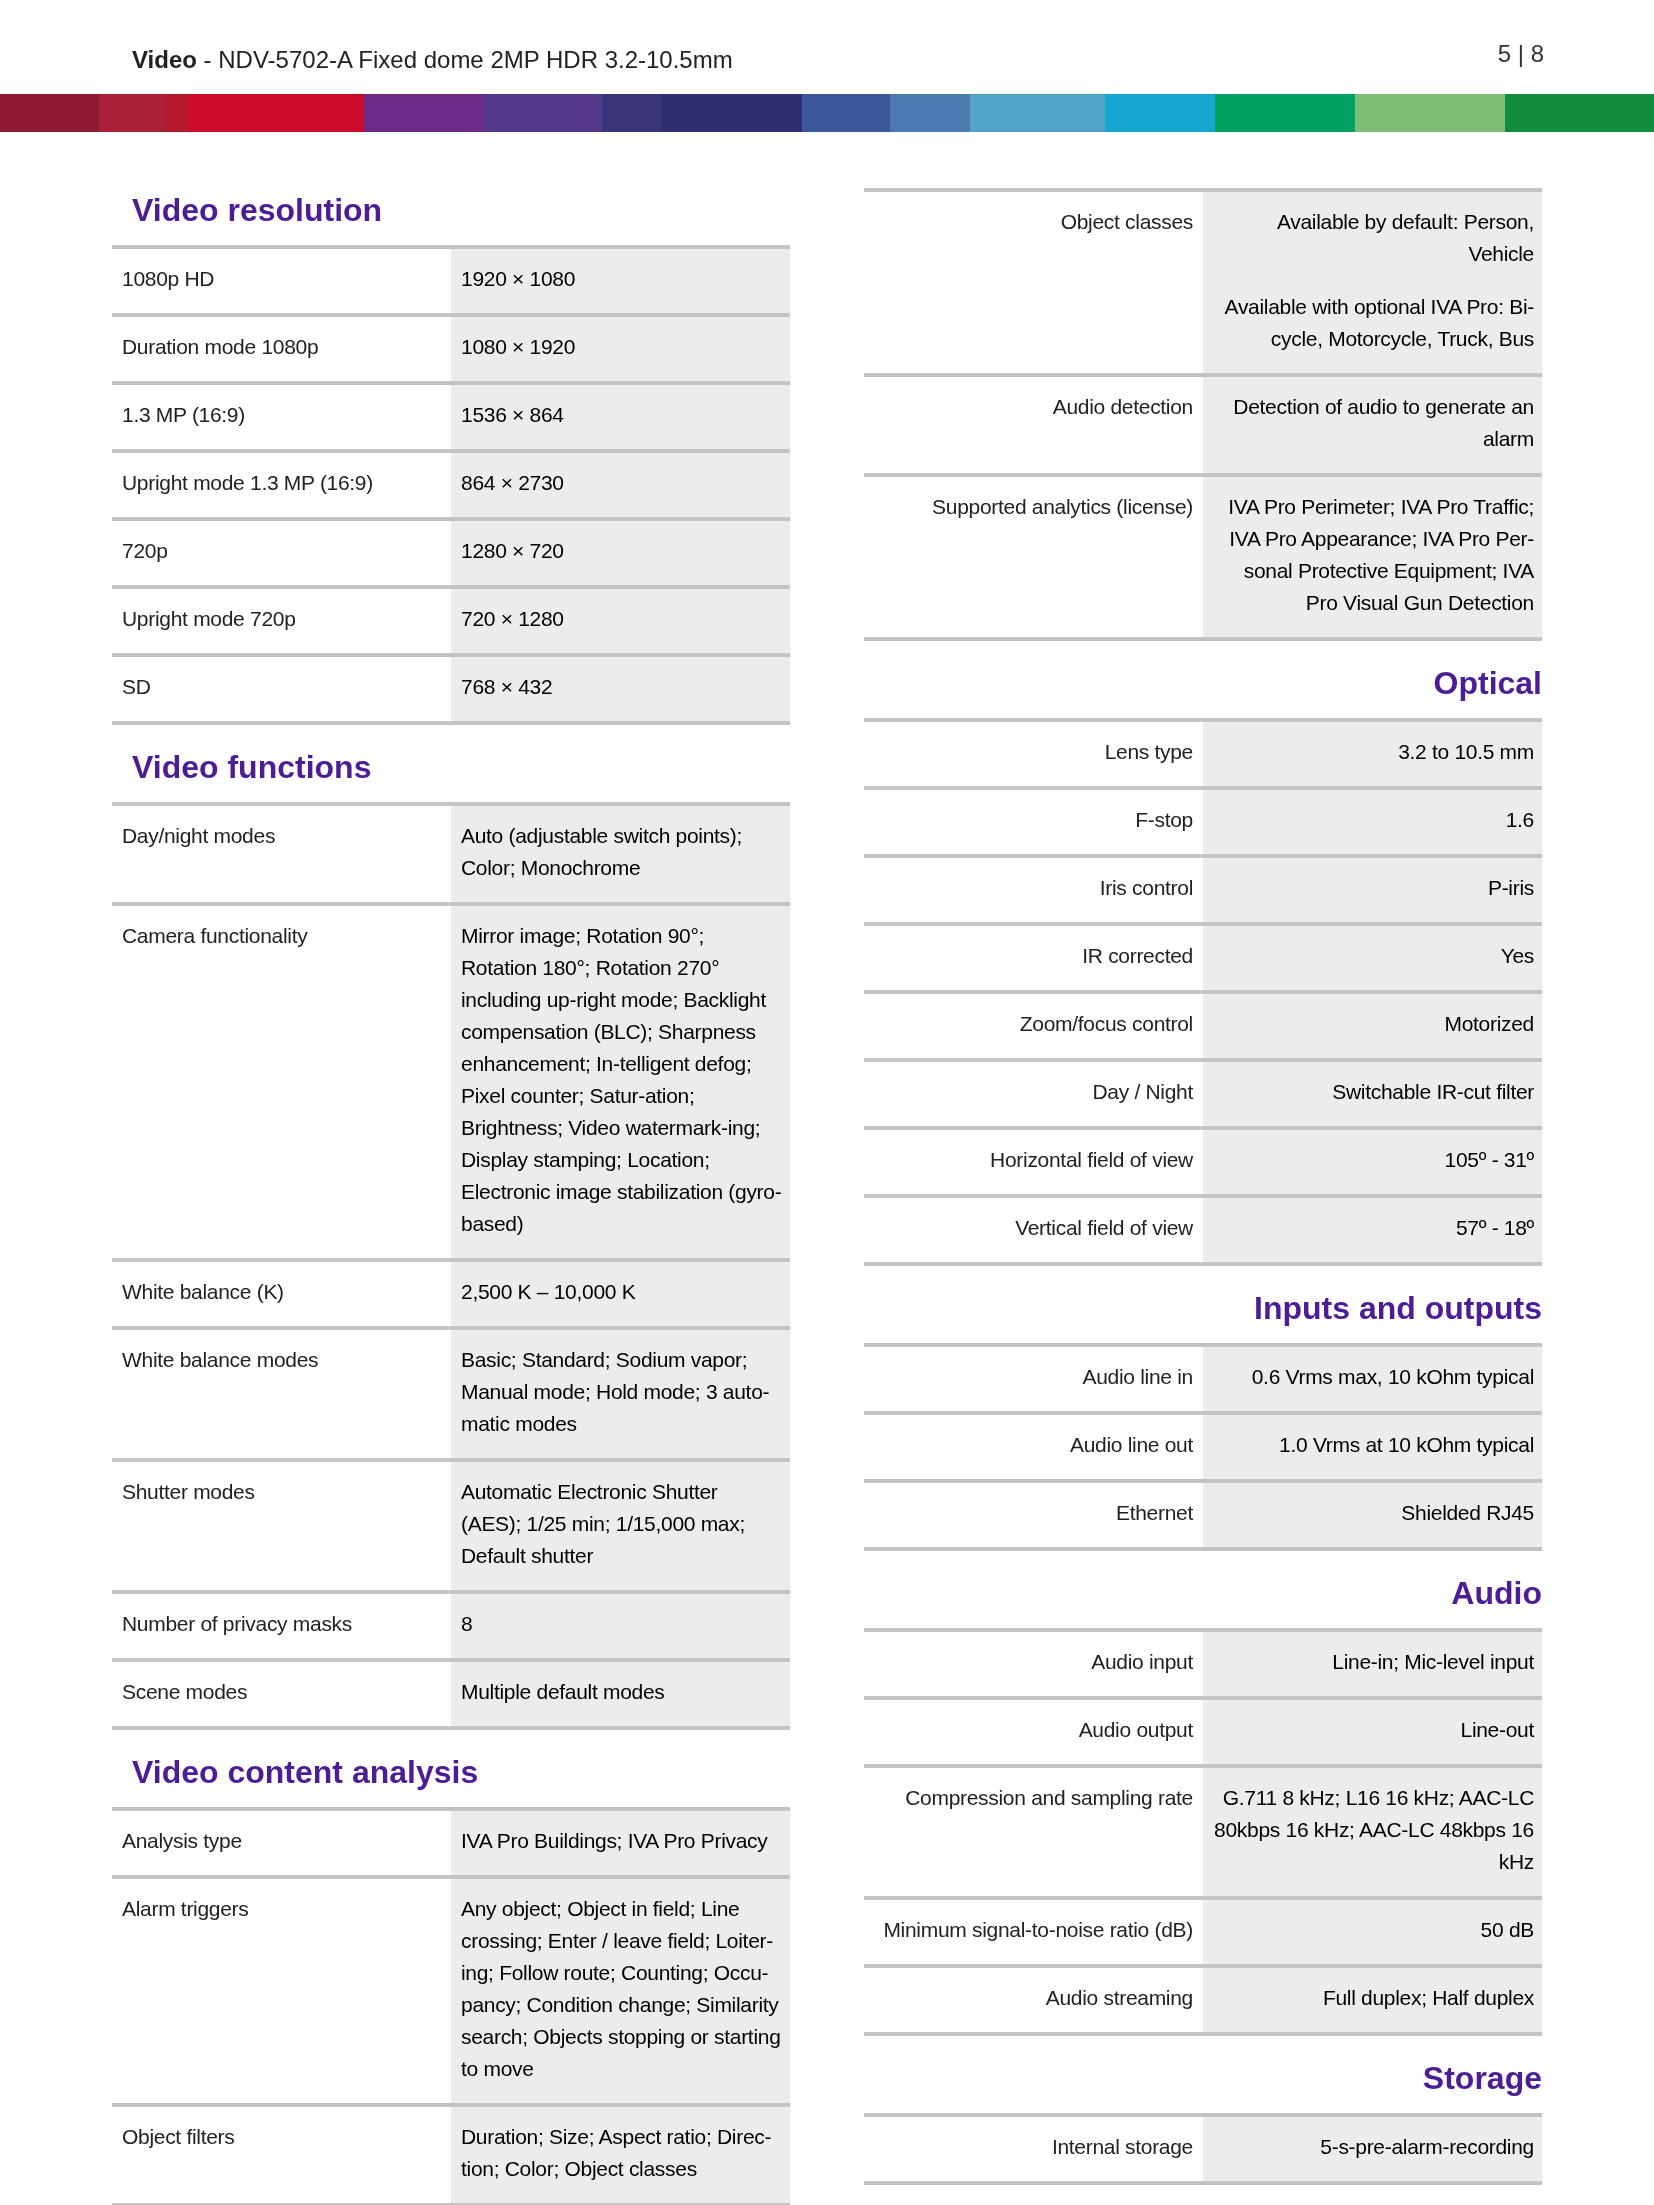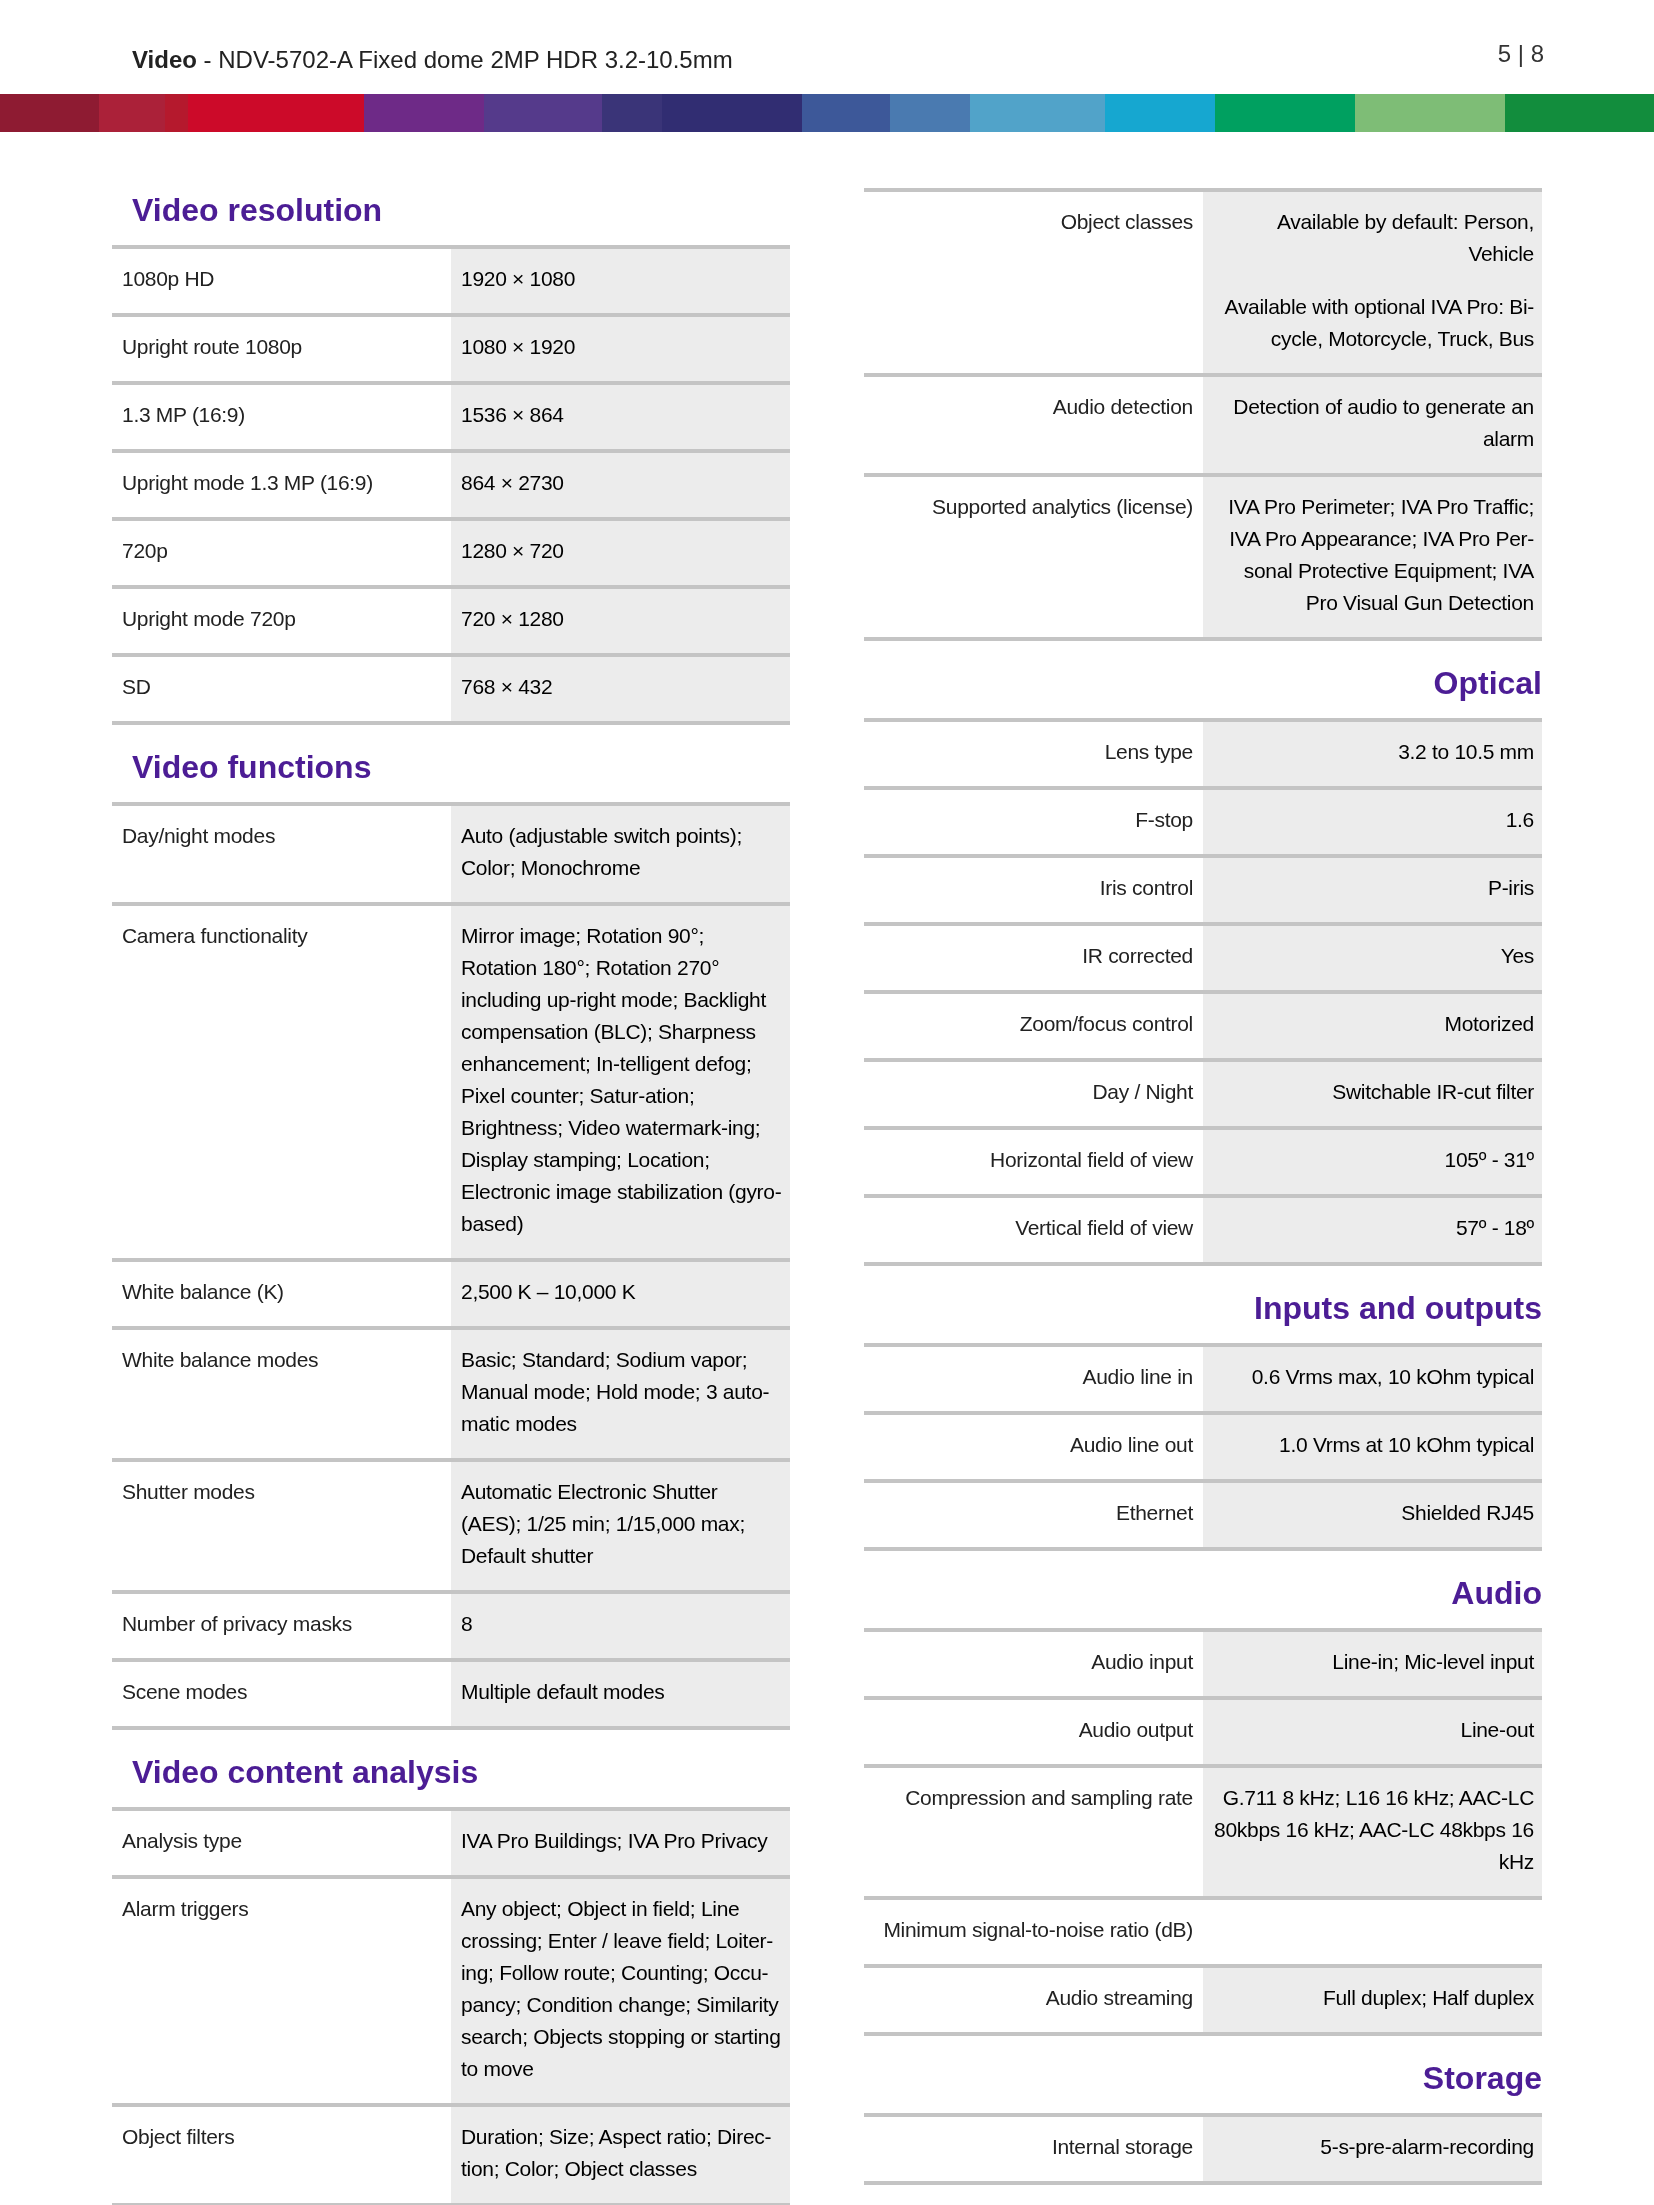--- a/index.html
+++ b/index.html
@@ -51,21 +51,21 @@
 <div class="col left" id="col-left">
     <div class="section-title">Video resolution</div>
     <div class="table">
       <div class="row">
         <div class="k">1080p HD</div>
         <div class="v">
           <p>1920 × 1080</p>
         </div>
       </div>
       <div class="row">
-        <div class="k">Upright route 1080p</div>
+        <div class="k">Duration mode 1080p</div>
         <div class="v">
           <p>1080 × 1920</p>
         </div>
       </div>
       <div class="row">
         <div class="k">1.3 MP (16:9)</div>
         <div class="v">
           <p>1536 × 864</p>
         </div>
       </div>
@@ -276,20 +276,23 @@
         </div>
       </div>
       <div class="row">
         <div class="k">Compression and sampling rate</div>
         <div class="v">
           <p>G.711 8 kHz; L16 16 kHz; AAC-LC 80kbps 16 kHz; AAC-LC 48kbps 16 kHz</p>
         </div>
       </div>
       <div class="row">
         <div class="k">Minimum signal-to-noise ratio (dB)</div>
+        <div class="v">
+          <p>50 dB</p>
+        </div>
       </div>
       <div class="row">
         <div class="k">Audio streaming</div>
         <div class="v">
           <p>Full duplex; Half duplex</p>
         </div>
       </div>
     </div>
     <div class="spacer"></div>
     <div class="section-title">Storage</div>

